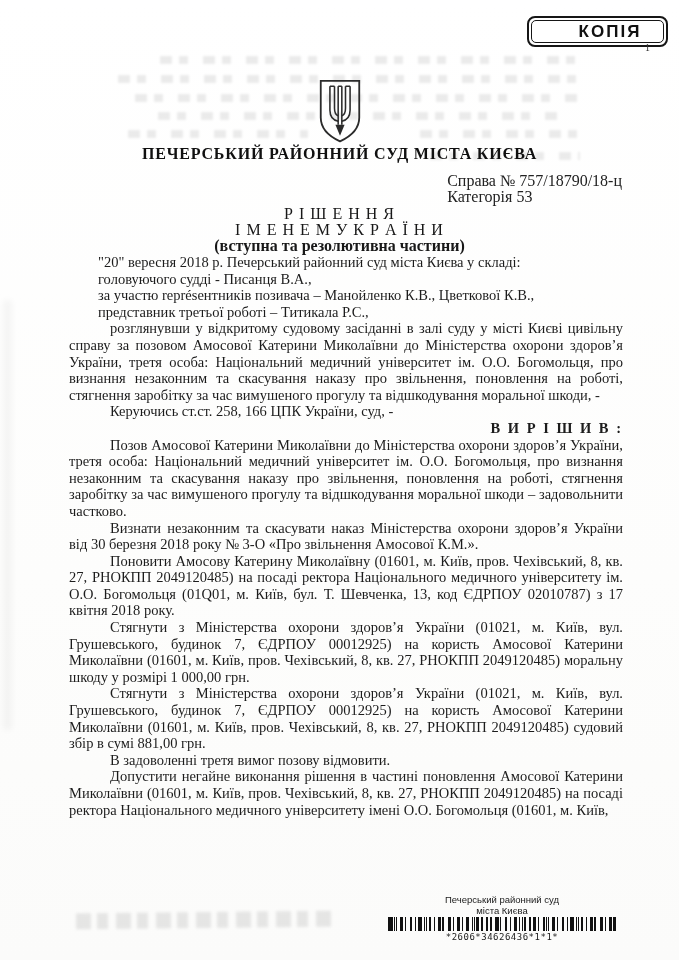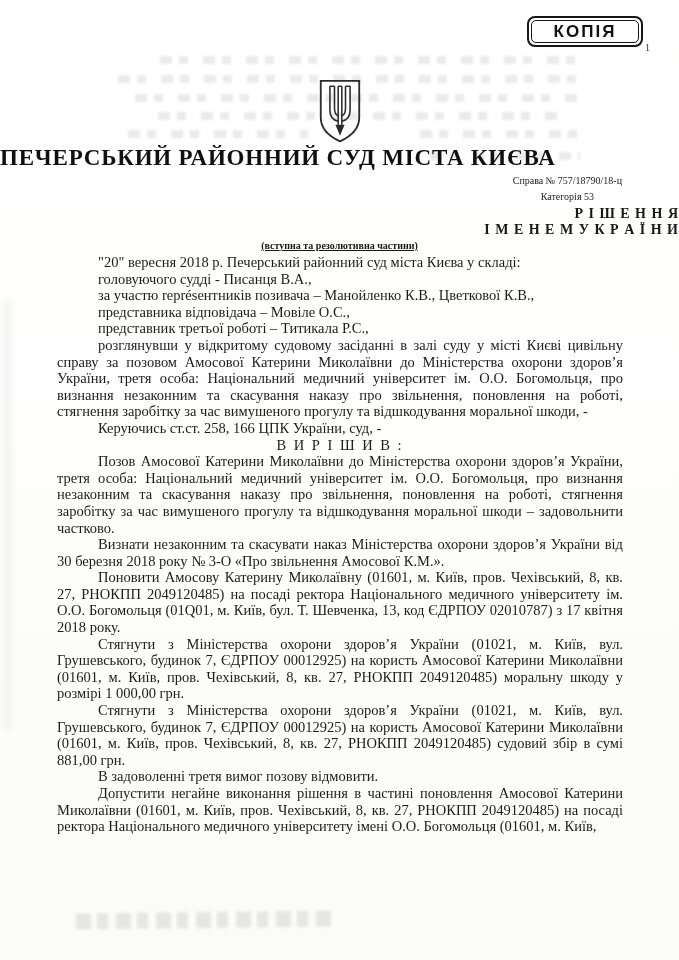--- a/index.html
+++ b/index.html
@@ -5,45 +5,45 @@
   html,body{margin:0;padding:0;background:#ffffff;}
   .page{
     position:relative;width:679px;height:960px;margin:0 auto;
     background:linear-gradient(180deg,#ffffff 0%,#fdfdfc 60%,#fbfbfa 100%);
     font-family:"Liberation Serif", serif;color:#1e1e1e;overflow:hidden;
   }
   
   .copy-stamp{
     position:absolute;top:16px;left:527px;width:112px;height:27px;
     border:2px solid #161616;border-radius:8px;
-    display:flex;align-items:center;justify-content:center;background:#fff;
+    display:flex;align-items:center;justify-content:center;background:#fff;padding-left:25px;
   }
   .copy-stamp-inner{position:absolute;inset:2px;border:1px solid #161616;border-radius:5px;}
   .copy-stamp-text{
     position:relative;font-family:"Liberation Sans", sans-serif;font-weight:bold;
     font-size:17px;letter-spacing:2px;color:#111;
   }
   .stamp-page-num{position:absolute;top:42px;left:645px;font-size:10px;color:#333;}
   
   .emblem{position:absolute;top:79px;left:50%;transform:translateX(-50%);}
   
   .court-name{
-    position:absolute;top:145px;left:0;width:100%;text-align:left;
-    font-size:23px;font-weight:bold;letter-spacing:0.8px;color:#101010;white-space:nowrap;
+    position:absolute;top:145px;left:0;width:100%;text-align:center;
+    font-size:16px;font-weight:bold;letter-spacing:0.8px;color:#101010;white-space:nowrap;
   }
-  .case-block{position:absolute;top:173px;right:57px;text-align:center;font-size:10px;line-height:15px;color:#222;font-family:Liberation Serif, serif;}
+  .case-block{position:absolute;top:173px;right:57px;text-align:left;font-size:16px;line-height:15px;color:#222;font-family:Liberation Serif, serif;}
   .case-block div{margin-bottom:1px;}
   .doc-heading{position:absolute;top:206px;left:0;width:100%;text-align:center;color:#181818;}
-  .doc-heading .t1,.doc-heading .t2{font-size:14px;font-weight:bold;letter-spacing:1px;line-height:15.5px;text-align:right;}
-  .doc-heading .t3{font-size:10px;font-weight:bold;line-height:16px;margin-top:1px;text-decoration:underline;}
+  .doc-heading .t1,.doc-heading .t2{font-size:16px;font-weight:normal;letter-spacing:1px;line-height:15.5px;}
+  .doc-heading .t3{font-size:16px;font-weight:bold;line-height:16px;margin-top:1px;}
   
   .doc-body{position:absolute;top:254px;left:57px;width:566px;font-size:14.5px;line-height:16.6px;color:#1c1c1c;}
   .doc-body p{margin:0;text-indent:41px;}
-  .doc-body p.just{text-align:justify;}
-  .decide-heading{text-align:center;font-weight:normal;letter-spacing:2px;text-indent:0 !important;}
+  .doc-body p.just{text-align:justify;margin-left:12px;}
+  .decide-heading{text-align:right;font-weight:bold;letter-spacing:2px;text-indent:0 !important;}
   
   .barcode-block{position:absolute;left:388px;top:895px;width:228px;text-align:center;font-family:"Liberation Sans", sans-serif;color:#1a1a1a;}
   .bc-label{font-size:9.5px;line-height:10.5px;}
   .bars{
     height:14px;margin-top:1px;
     border-left:3px solid #111;border-right:3px solid #111;
     background-image:
       repeating-linear-gradient(90deg,#111 0 2px,transparent 2px 5px,#111 5px 6px,transparent 6px 9px,#111 9px 12px,transparent 12px 14px,#111 14px 15px,transparent 15px 19px),
       repeating-linear-gradient(90deg,transparent 0 3px,#111 3px 4px,transparent 4px 8px);
   }
@@ -111,30 +111,35 @@
   <div class="doc-heading">
     <div class="t1">Р І Ш Е Н Н Я</div>
     <div class="t2">І М Е Н Е М   У К Р А Ї Н И</div>
     <div class="t3">(вступна та резолютивна частини)</div>
   </div>
 
   <div class="doc-body">
     <p>"20" вересня 2018 р. Печерський районний суд міста Києва у складі:</p>
     <p>головуючого судді - Писанця В.А.,</p>
     <p>за участю représентників позивача – Манойленко К.В., Цветкової К.В.,</p>
-    <p>представника відповідача – Мовіле О.С.,</p>
     <p>представник третьої роботі – Титикала Р.С.,</p>
     <p class="just">розглянувши у відкритому судовому засіданні в залі суду у місті Києві цивільну справу за позовом Амосової Катерини Миколаївни до Міністерства охорони здоров’я України, третя особа: Національний медичний університет ім. О.О. Богомольця, про визнання незаконним та скасування наказу про звільнення, поновлення на роботі, стягнення заробітку за час вимушеного прогулу та відшкодування моральної шкоди, -</p>
     <p class="just">Керуючись ст.ст. 258, 166 ЦПК України, суд, -</p>
     <p class="decide-heading">В И Р І Ш И В :</p>
     <p class="just">Позов Амосової Катерини Миколаївни до Міністерства охорони здоров’я України, третя особа: Національний медичний університет ім. О.О. Богомольця, про визнання незаконним та скасування наказу про звільнення, поновлення на роботі, стягнення заробітку за час вимушеного прогулу та відшкодування моральної шкоди – задовольнити частково.</p>
     <p class="just">Визнати незаконним та скасувати наказ Міністерства охорони здоров’я України від 30 березня 2018 року № 3-О «Про звільнення Амосової К.М.».</p>
     <p class="just">Поновити Амосову Катерину Миколаївну (01601, м. Київ, пров. Чехівський, 8, кв. 27, РНОКПП 2049120485) на посаді ректора Національного медичного університету ім. О.О. Богомольця (01Q01, м. Київ, бул. Т. Шевченка, 13, код ЄДРПОУ 02010787) з 17 квітня 2018 року.</p>
     <p class="just">Стягнути з Міністерства охорони здоров’я України (01021, м. Київ, вул. Грушевського, будинок 7, ЄДРПОУ 00012925) на користь Амосової Катерини Миколаївни (01601, м. Київ, пров. Чехівський, 8, кв. 27, РНОКПП 2049120485) моральну шкоду у розмірі 1 000,00 грн.</p>
     <p class="just">Стягнути з Міністерства охорони здоров’я України (01021, м. Київ, вул. Грушевського, будинок 7, ЄДРПОУ 00012925) на користь Амосової Катерини Миколаївни (01601, м. Київ, пров. Чехівський, 8, кв. 27, РНОКПП 2049120485) судовий збір в сумі 881,00 грн.</p>
     <p class="just">В задоволенні третя вимог позову відмовити.</p>
     <p class="just">Допустити негайне виконання рішення в частині поновлення Амосової Катерини Миколаївни (01601, м. Київ, пров. Чехівський, 8, кв. 27, РНОКПП 2049120485) на посаді ректора Національного медичного університету імені О.О. Богомольця (01601, м. Київ,</p>
   </div>
 
+  <div class="barcode-block">
+    <div class="bc-label">Печерський районний суд</div>
+    <div class="bc-label">міста Києва</div>
+    <div class="bars"></div>
+    <div class="bc-num">*2606*34626436*1*1*</div>
+  </div>
 
   <div class="faint-stamp"></div>
 
 </div>
 
 </body></html>

